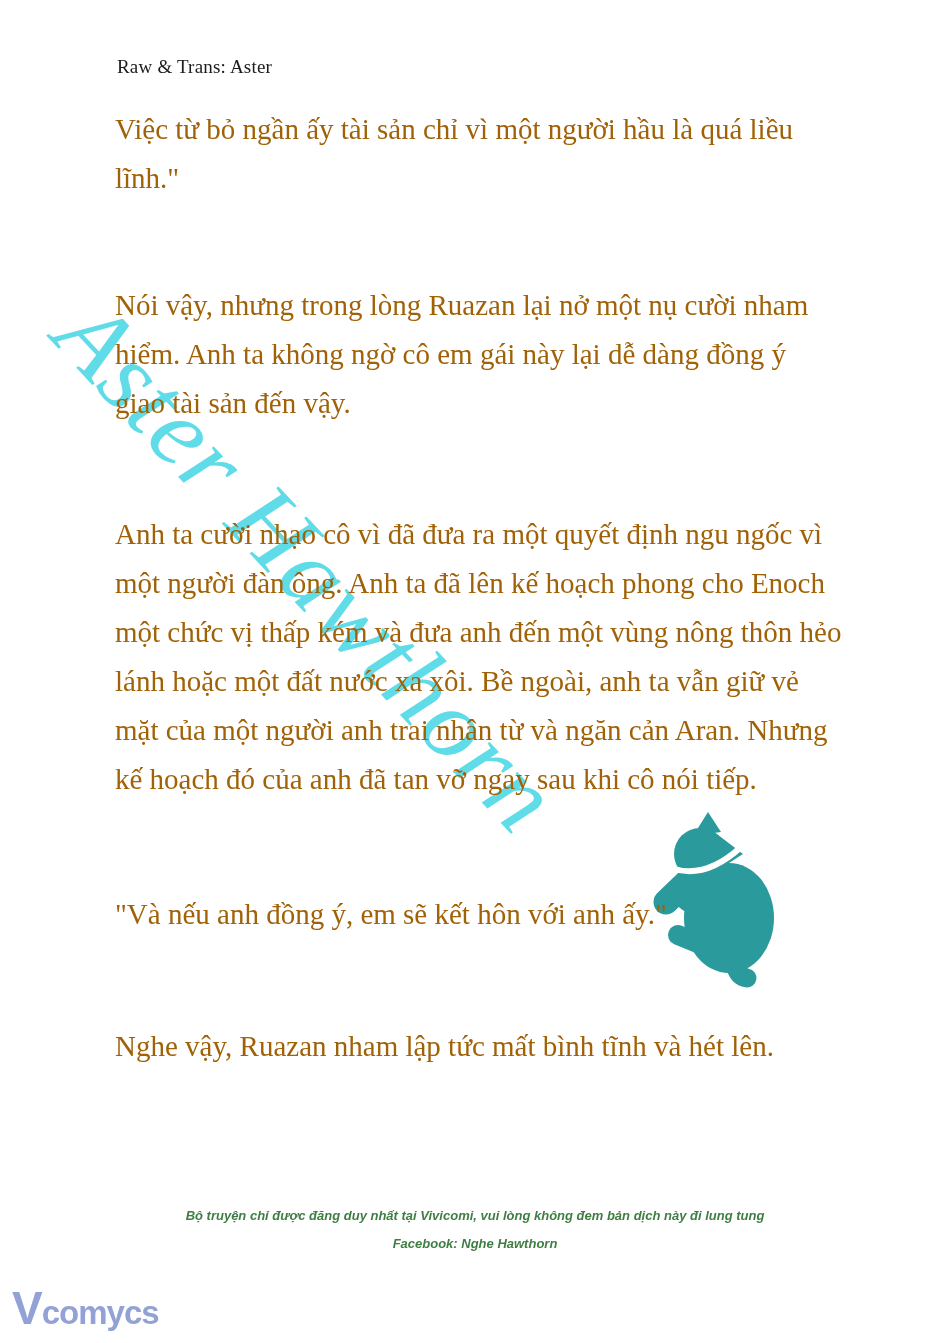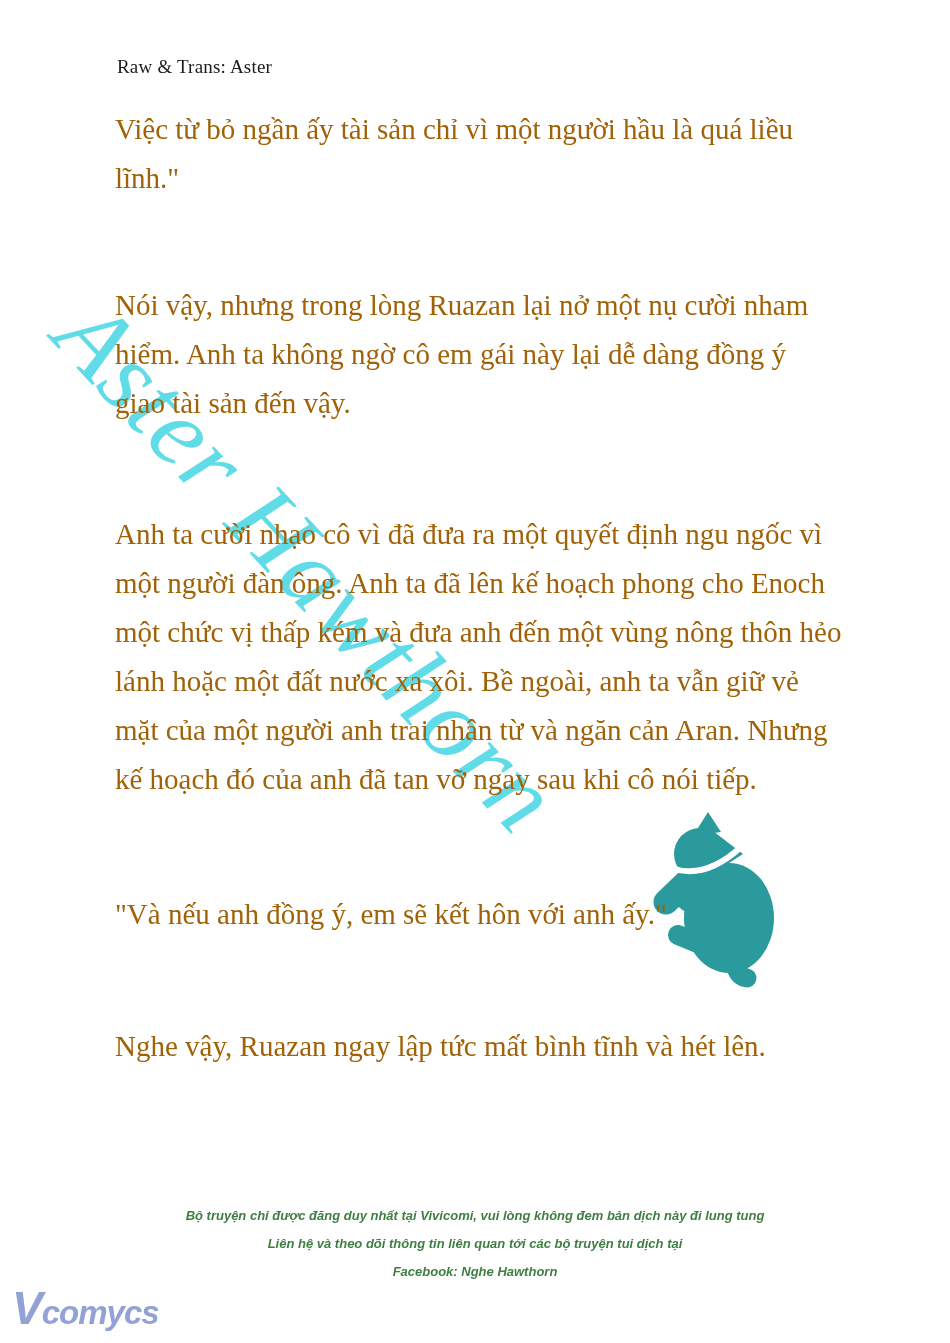--- a/index.html
+++ b/index.html
@@ -62,21 +62,20 @@
     font-weight:bold;
     font-size:13px;
     line-height:28px;
     color:#3f7e42;
     z-index:2;
   }
   .logo{
     position:absolute;
     left:12px;top:1288px;
     font-family:"Liberation Sans", sans-serif;
-    font-style:italic;
     font-weight:bold;
     color:#93a2d6;
     z-index:2;
     letter-spacing:-1px;
   }
   .logo .logo-v{font-size:46px;line-height:40px;}
   .logo .logo-rest{font-size:33px;line-height:40px;}
 </style>
 </head>
 <body>
@@ -101,26 +100,25 @@
       <path d="M85 125 C78 150 82 166 94 168" stroke-width="19"></path>
     </g>
     <path d="M18 58 Q52 70 88 37" fill="none" stroke="#ffffff" stroke-width="6" stroke-linecap="round"></path>
   </svg>
 
   <div class="body-text">
     <p class="p1">Việc từ bỏ ngần ấy tài sản chỉ vì một người hầu là quá liều lĩnh."</p>
     <p class="p2">Nói vậy, nhưng trong lòng Ruazan lại nở một nụ cười nham hiểm. Anh ta không ngờ cô em gái này lại dễ dàng đồng ý giao tài sản đến vậy.</p>
     <p class="p3">Anh ta cười nhạo cô vì đã đưa ra một quyết định ngu ngốc vì một người đàn ông. Anh ta đã lên kế hoạch phong cho Enoch một chức vị thấp kém và đưa anh đến một vùng nông thôn hẻo lánh hoặc một đất nước xa xôi. Bề ngoài, anh ta vẫn giữ vẻ mặt của một người anh trai nhân từ và ngăn cản Aran. Nhưng kế hoạch đó của anh đã tan vỡ ngay sau khi cô nói tiếp.</p>
     <p class="p4">"Và nếu anh đồng ý, em sẽ kết hôn với anh ấy."</p>
-    <p class="p5">Nghe vậy, Ruazan ngay lập tức mất bình tĩnh và hét lên.</p>
+    <p class="p5">Nghe vậy, Ruazan nham lập tức mất bình tĩnh và hét lên.</p>
   </div>
 
   <div class="footer-note">
     <div>Bộ truyện chỉ được đăng duy nhất tại Vivicomi, vui lòng không đem bản dịch này đi lung tung</div>
-    <div>Liên hệ và theo dõi thông tin liên quan tới các bộ truyện tui dịch tại</div>
     <div>Facebook: Nghe Hawthorn</div>
   </div>
 
   <div class="logo">
     <span class="logo-v">V</span><span class="logo-rest">comycs</span>
   </div>
 
 </div>
 
 </body></html>

